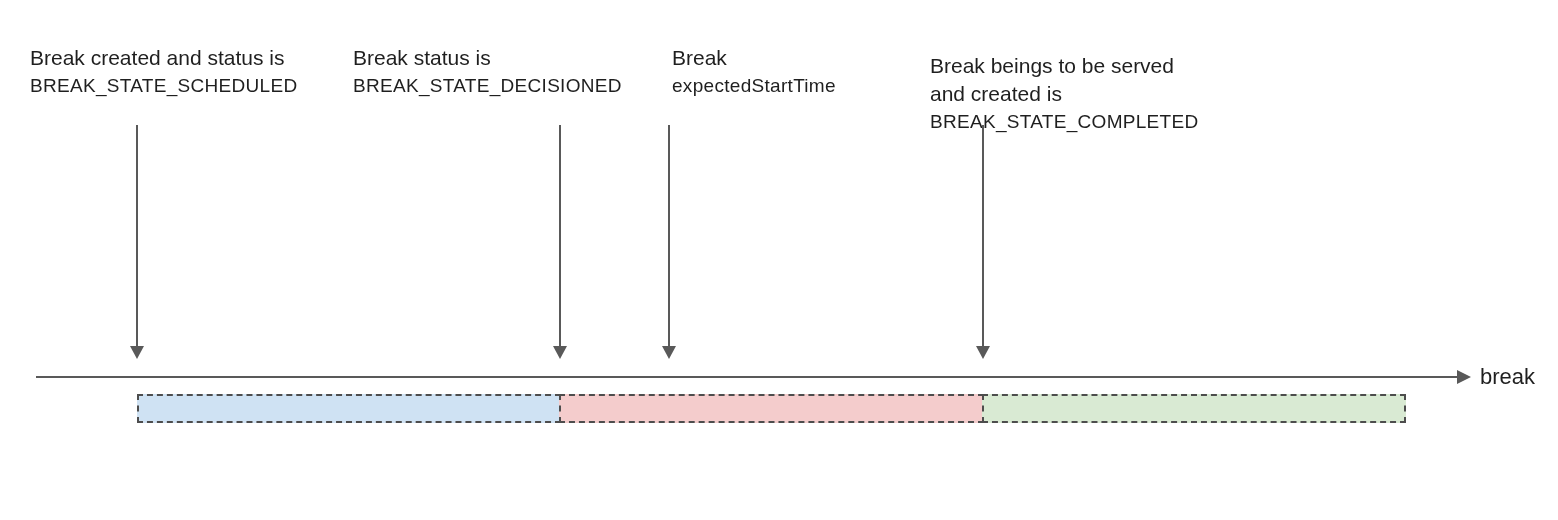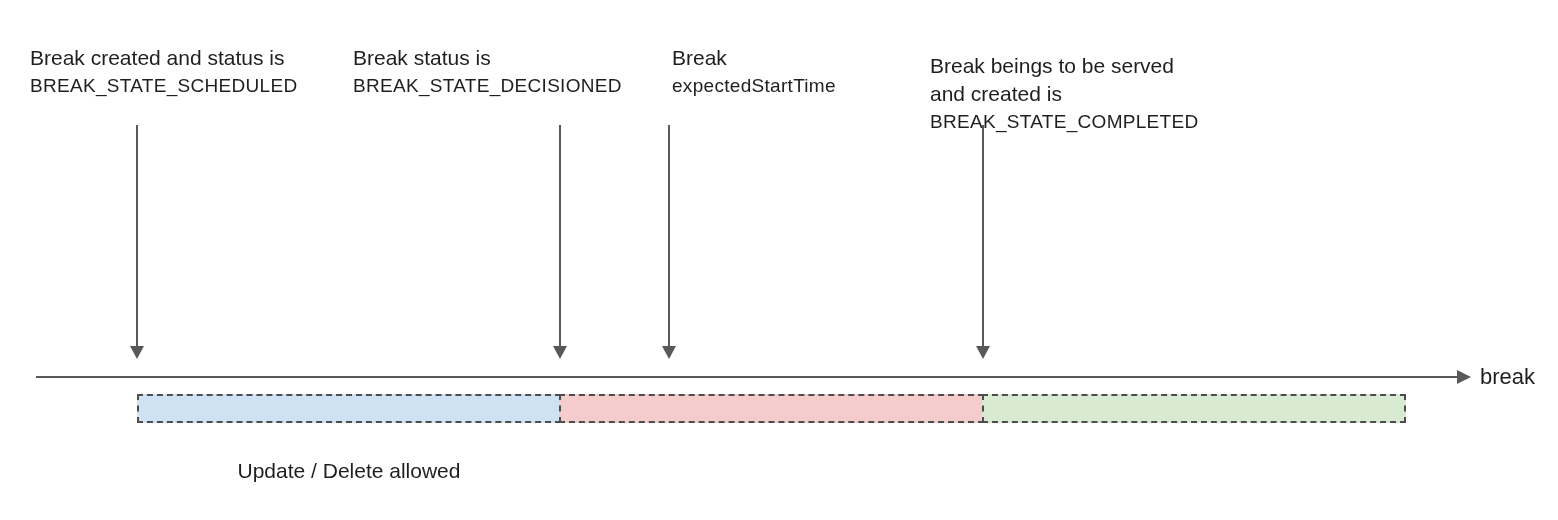--- a/index.html
+++ b/index.html
@@ -152,15 +152,14 @@
   </div>
 
   <div class="tline"></div>
   <div class="thead"></div>
   <div class="tlabel">break</div>
 
   <div class="seg seg-blue" style="background-color: rgb(207, 226, 243);"></div>
   <div class="seg seg-red" style="background-color: rgb(244, 204, 204);"></div>
   <div class="seg seg-green" style="background-color: rgb(217, 234, 211);"></div>
 
-  <div class="seglabel lbl-blue">Update / Delete allowed</div>
 
 </div>
 
 </body></html>

